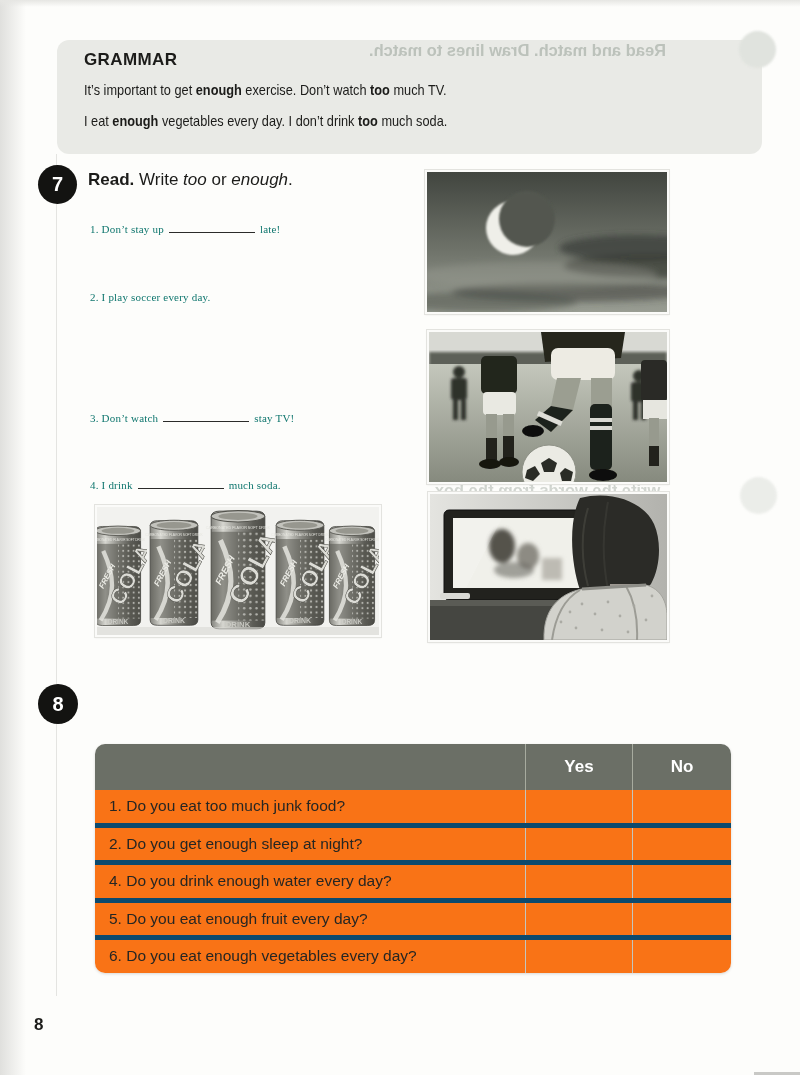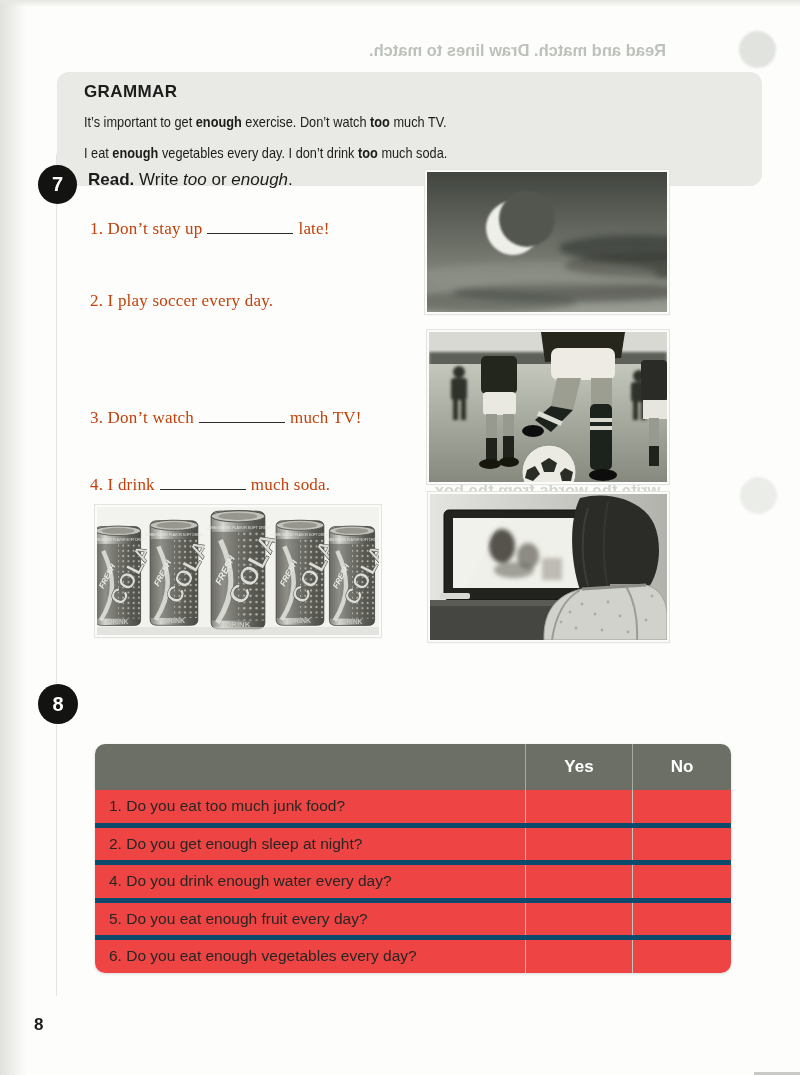--- a/index.html
+++ b/index.html
@@ -9,60 +9,60 @@
   
   .scan-left{position:absolute;left:0;top:0;width:26px;height:100%;
              background:linear-gradient(to right,#d6d6d3,rgba(253,253,251,0));opacity:.75;}
   .scan-top{position:absolute;left:0;top:0;width:100%;height:7px;
             background:linear-gradient(to bottom,#e6e6e3,rgba(253,253,251,0));}
   .scan-corner{position:absolute;right:0;bottom:0;width:46px;height:3px;background:#8a8a86;opacity:.45;}
   .crease{position:absolute;left:56px;top:154px;width:1px;height:842px;background:#e4e4e1;}
 
   
   .grammar-box{position:absolute;left:57px;top:40px;width:705px;height:114px;
-               background:#e9eae6;border-radius:12px;margin-top:32px;}
+               background:#e9eae6;border-radius:12px;}
   .grammar-title{position:absolute;left:27px;top:10px;font-size:17px;font-weight:700;letter-spacing:.4px;}
   .grammar-line{position:absolute;left:27px;font-size:15px;white-space:nowrap;}
   .cond{display:inline-block;transform:scaleX(.85);transform-origin:0 50%;white-space:nowrap;}
   .seg-b{font-weight:700;}
   .seg-i{font-style:italic;}
 
   
   .bleed{position:absolute;transform:scaleX(-1);color:#bcc2bb;font-weight:700;font-size:16.5px;
          white-space:nowrap;text-align:center;filter:blur(.4px);}
   .bleed2{color:#c7ccc6;opacity:.8;}
   .bleed-circle{position:absolute;width:37px;height:37px;border-radius:50%;background:#e0e3de;filter:blur(1px);}
 
   
   .badge{position:absolute;width:39px;height:39px;border-radius:50%;background:#131311;color:#fff;
          display:flex;align-items:center;justify-content:center;font-size:20px;font-weight:700;}
   .ex-title{position:absolute;font-size:17px;white-space:nowrap;}
   .t-bold{font-weight:700;}
 
   
-  .item{position:absolute;font-family:"Liberation Serif", serif;font-size:17px;color:#c2410c;
+  .item{position:absolute;font-family:"Liberation Serif", serif;font-size:11px;color:#0f766e;
         letter-spacing:.2px;white-space:nowrap;text-align:center;}
   .blank{display:inline-block;width:86px;height:13px;border-bottom:1.4px solid #2b2b29;
          margin:0 5px;vertical-align:baseline;}
 
   
   .photo{position:absolute;border:2px solid #fbfbf9;outline:1px solid #e3e3df;
          box-shadow:0 1px 2px rgba(0,0,0,.08);overflow:hidden;background:#cfcfca;}
   .photo svg{display:block;}
 
   
   .quiz-table{position:absolute;left:95px;top:744px;width:636px;border-radius:10px;overflow:hidden;
               box-shadow:0 1px 3px rgba(0,0,0,.15);}
   .thead{display:flex;height:46px;background:#6b6f66;}
   .th-q{width:430px;}
   .th{display:flex;align-items:center;justify-content:center;color:#fff;font-weight:700;font-size:17px;
       border-left:1px solid #a7ab9f;box-sizing:border-box;}
   .th-yes{width:107px;}
   .th-no{width:99px;}
-  .trow{display:flex;height:32.5px;background:#ef4444;align-items:center;font-size:15.5px;color:#262623;}
+  .trow{display:flex;height:32.5px;background:#f97316;align-items:center;font-size:15.5px;color:#262623;}
   .trow + .trow{border-top:5px solid #0c4a6e;}
   .cell-q{width:430px;padding-left:14px;box-sizing:border-box;white-space:nowrap;}
   .cell-chk{height:100%;border-left:1px solid #c3c6bf;box-sizing:border-box;}
   .cell-yes{width:107px;}
   .cell-no{width:99px;}
 
   .page-number{position:absolute;left:34px;top:1015px;font-size:17px;font-weight:700;}
 </style>
 </head>
 <body>
@@ -100,21 +100,21 @@
     <span class="t-bold">Read.</span><span> Write </span><span class="seg-i">too</span><span> or </span><span class="seg-i">enough</span><span>.</span>
   </div>
 
   <div class="item" style="left:90px;top:219px;">
     <span>1. Don’t stay up</span><span class="blank"></span><span>late!</span>
   </div>
   <div class="item" style="left:90px;top:291px;">
     <span>2. I play soccer every day.</span>
   </div>
   <div class="item" style="left:90px;top:408px;">
-    <span>3. Don’t watch</span><span class="blank"></span><span>much TV!</span>
+    <span>3. Don’t watch</span><span class="blank"></span><span>stay TV!</span>
   </div>
   <div class="item" style="left:90px;top:475px;">
     <span>4. I drink</span><span class="blank"></span><span>much soda.</span>
   </div>
 
   <div class="photo" style="left:425px;top:170px;width:240px;height:140px;">
     <svg viewBox="0 0 240 140" width="240" height="140">
       <defs>
         <linearGradient id="moonSky" x1="0" y1="0" x2="0" y2="1">
           <stop offset="0" stop-color="#41453f"></stop>

